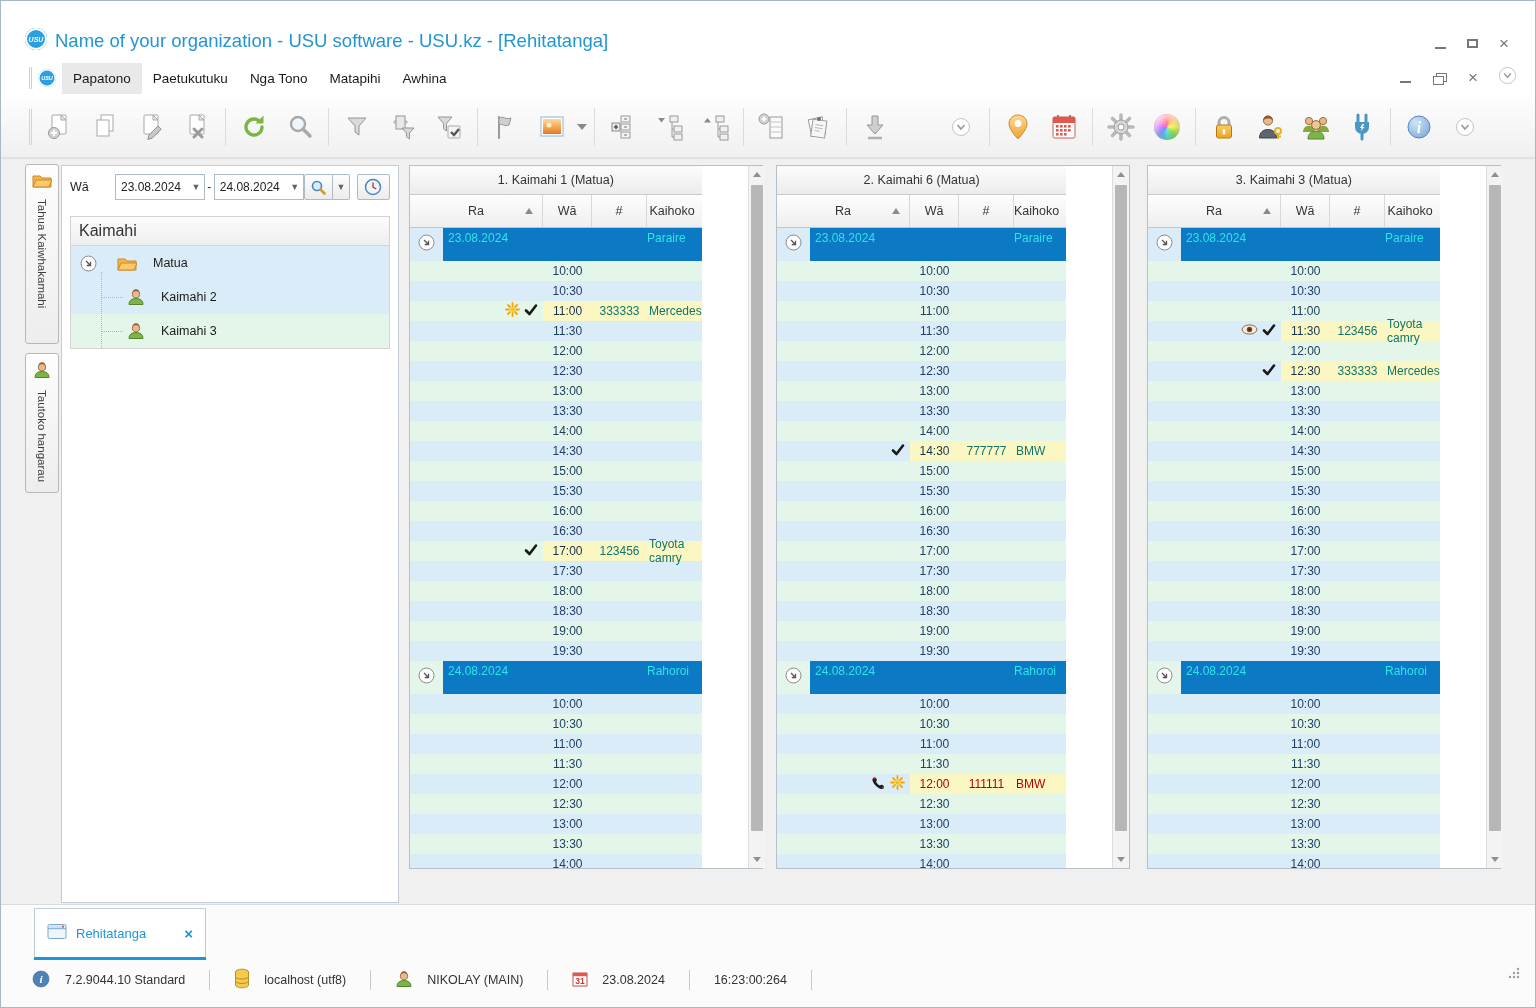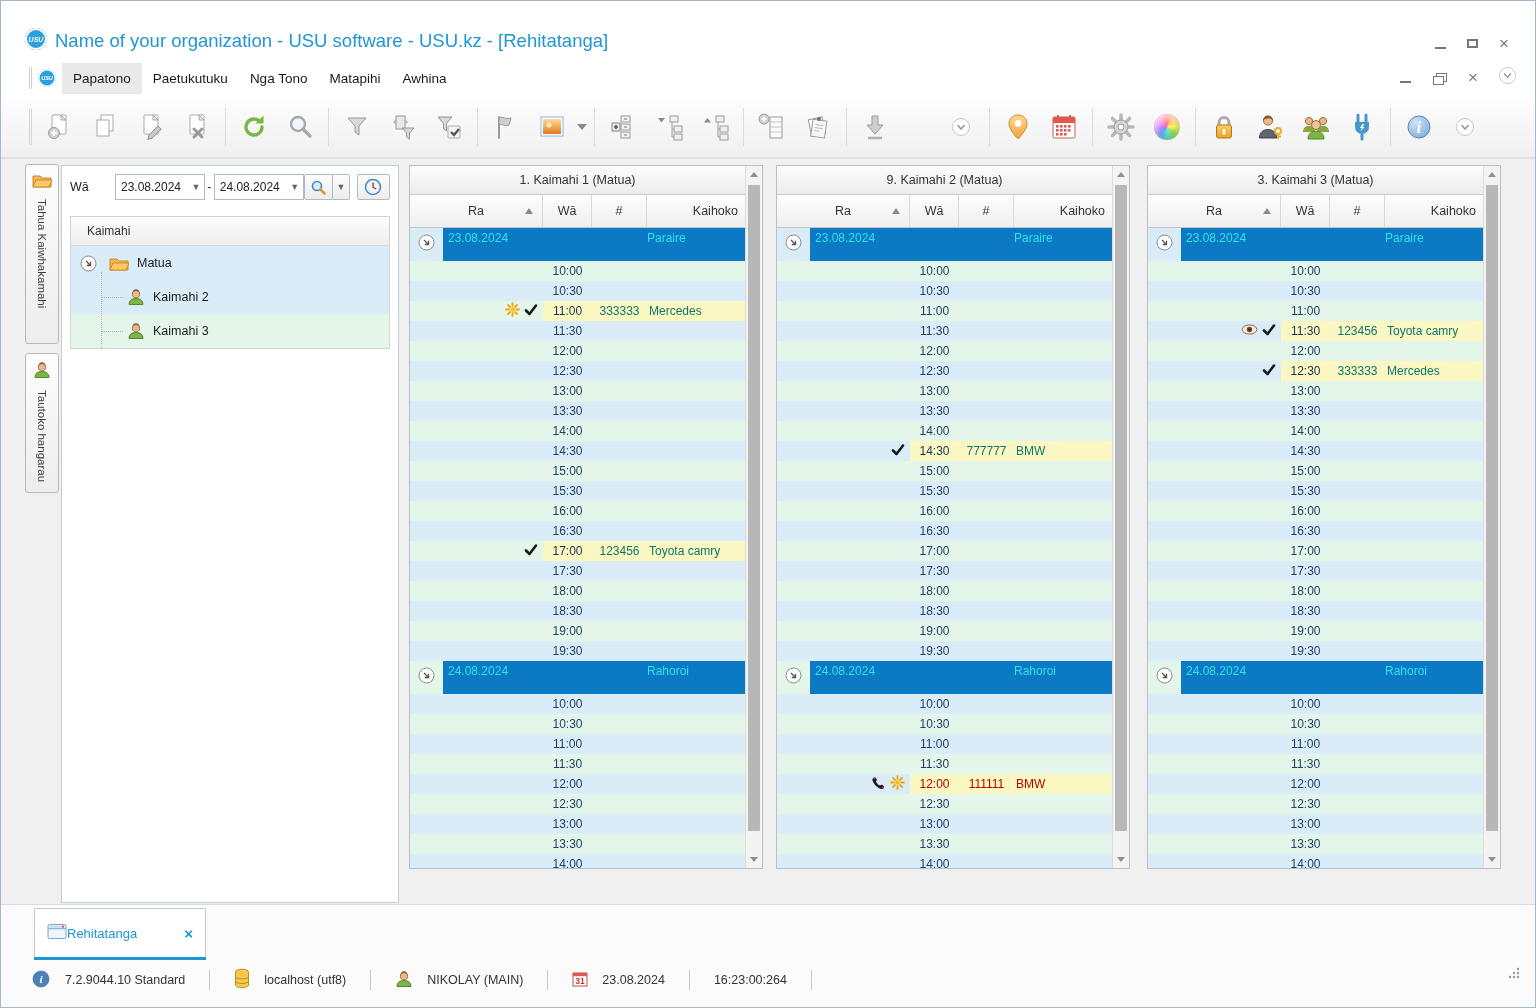--- a/index.html
+++ b/index.html
@@ -63,27 +63,27 @@
   .combo .cval{flex:1;font-size:12px;color:#222;padding-left:5px;white-space:nowrap;overflow:hidden;}
   .combo .carr{width:16px;font-size:9px;color:#666;text-align:center;}
   .range-sep{width:9px;text-align:center;font-size:12px;color:#222;}
   .sbtn{height:26px;border:1px solid #aebbc6;background:linear-gradient(#fdfdfd,#ececec);
     display:flex;align-items:center;justify-content:center;}
   .sbtn.mag{width:30px;border-radius:2px 0 0 2px;}
   .sbtn.magdd{width:17px;border-left:none;border-radius:0 2px 2px 0;font-size:9px;color:#666;}
   .sbtn.clock{width:34px;margin-left:7px;border-radius:2px;}
   .sp-colhead{margin:8px 8px 0 8px;height:30px;border:1px solid #d4d4d4;
     background:linear-gradient(#fcfcfc,#eeeeee);display:flex;align-items:center;
-    padding-left:16px;font-size:12px;color:#333;}
+    padding-left:8px;font-size:16px;color:#333;}
   .treebox{position:relative;margin:0 8px;border:1px solid #d4d4d4;border-top:none;background:#fff;overflow:hidden;}
-  .trow{height:34px;display:flex;align-items:center;font-size:12.5px;color:#1a1a1a;position:relative;}
+  .trow{height:34px;display:flex;align-items:center;font-size:12.5px;color:#1a1a1a;position:relative;gap:8px;}
   .trow .ticon{display:flex;align-items:center;justify-content:center;}
   .tconnect{position:absolute;border-color:#b5b5b5 !important;}
   
-  .sched{position:absolute;top:164px;width:354px;height:704px;background:#fff;border:1px solid #b6c0c9;display:flex;}
+  .sched{position:absolute;top:164px;width:354px;height:704px;background:#fff;border:1px solid #b6c0c9;display:flex;gap:46px;}
   .sched-left{width:336px;display:flex;flex-direction:column;}
   .sched-title{height:29px;line-height:29px;text-align:center;font-size:12.5px;color:#333;
     background:linear-gradient(#fcfcfc,#ececec);border-bottom:1px solid #c9c9c9;}
   .sched-head{height:33px;display:flex;background:linear-gradient(#fdfdfd,#efefef);border-bottom:1px solid #c4c4c4;font-size:12.5px;color:#333;}
   .hc{display:flex;align-items:center;justify-content:center;border-right:1px solid #d8d8d8;position:relative;}
   .hc-ra{width:133px;}
   .hc-wa{width:49px;}
   .hc-num{width:55px;}
   .hc-kai{flex:1;justify-content:flex-end;padding-right:7px;border-right:none;}
   .sortarr{position:absolute;right:9px;top:13px;width:0;height:0;
@@ -106,21 +106,21 @@
   
   .sbar{width:17px;background:#f3f3f3;border-left:1px solid #dddddd;position:relative;flex:none;}
   .sb-up,.sb-down{position:absolute;left:0;width:100%;height:17px;display:flex;align-items:center;justify-content:center;}
   .sb-up{top:0;} .sb-down{bottom:0;}
   .tri-up{width:0;height:0;border-left:4px solid transparent;border-right:4px solid transparent;border-bottom:5px solid #8f8f8f;}
   .tri-down{width:0;height:0;border-left:4px solid transparent;border-right:4px solid transparent;border-top:5px solid #8f8f8f;}
   .sb-thumb{position:absolute;left:2px;width:12px;top:19px;bottom:37px;background:#b7b7b7;border-radius:1px;}
   
   .footer{position:absolute;left:0;top:903px;right:0;height:105px;background:#fbfbfb;border-top:1px solid #d5dce2;}
   .tab{position:absolute;left:33px;top:3px;width:172px;height:49px;background:#fff;
-    border:1px solid #c2ccd5;border-bottom:none;display:flex;align-items:center;padding:0 12px;}
+    border:1px solid #c2ccd5;border-bottom:none;display:flex;align-items:center;padding:0 12px;gap:9px;}
   .tab-label{font-size:13px;color:var(--accent);flex:1;}
   .tab-close{font-size:15px;font-weight:bold;color:var(--accent);}
   .tab-underline{position:absolute;left:33px;top:52px;width:172px;height:3px;background:var(--accent);}
   .statusbar{position:absolute;left:0;top:55px;right:0;height:40px;display:flex;align-items:center;padding-left:30px;}
   .st-item{display:flex;align-items:center;gap:14px;font-size:12.5px;color:#333;}
   .st-sep{width:1px;height:20px;background:#c9c9c9;margin:0 24px;}
   .gripdots{position:absolute;right:14px;top:62px;}
 </style>
 </head>
 <body>
@@ -757,21 +757,21 @@
           <div class="tri-up"></div>
         </div>
         <div class="sb-thumb"></div>
         <div class="sb-down">
           <div class="tri-down"></div>
         </div>
       </div>
     </div>
     <div class="sched" style="left: 775px;">
       <div class="sched-left">
-        <div class="sched-title">9. Kaimahi 2 (Matua)</div>
+        <div class="sched-title">2. Kaimahi 6 (Matua)</div>
         <div class="sched-head">
           <div class="hc hc-ra">Ra<span class="sortarr"></span></div>
           <div class="hc hc-wa">Wā</div>
           <div class="hc hc-num">#</div>
           <div class="hc hc-kai">Kaihoko</div>
         </div>
         <div class="sched-body">
           <div class="band">
             <div class="band-gutter b">
               <span><svg width="17" height="17" viewBox="0 0 17 17">

